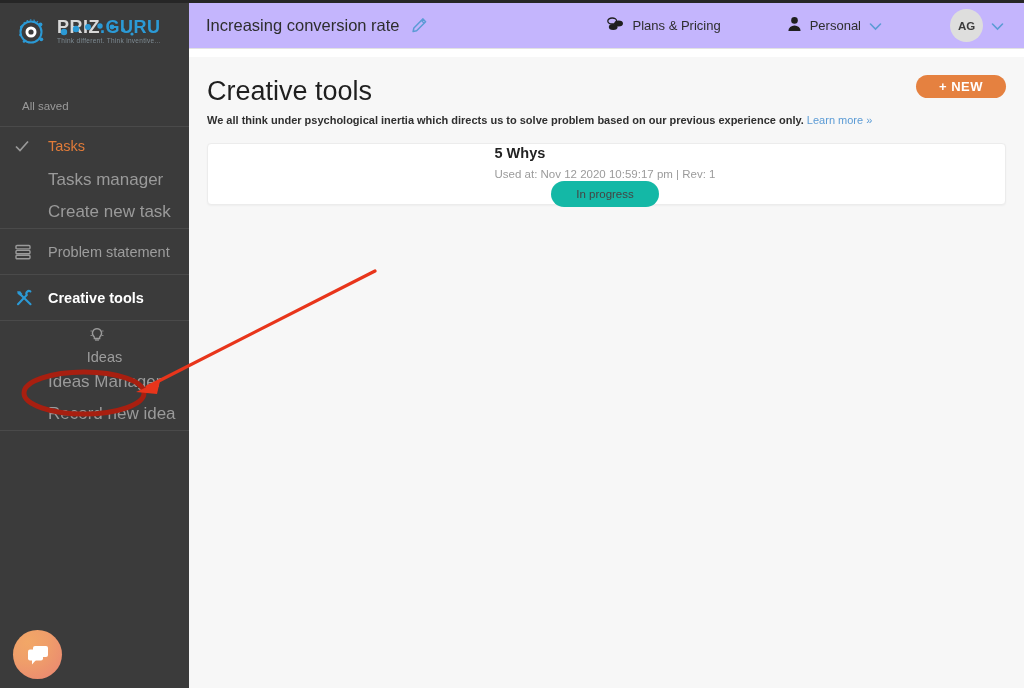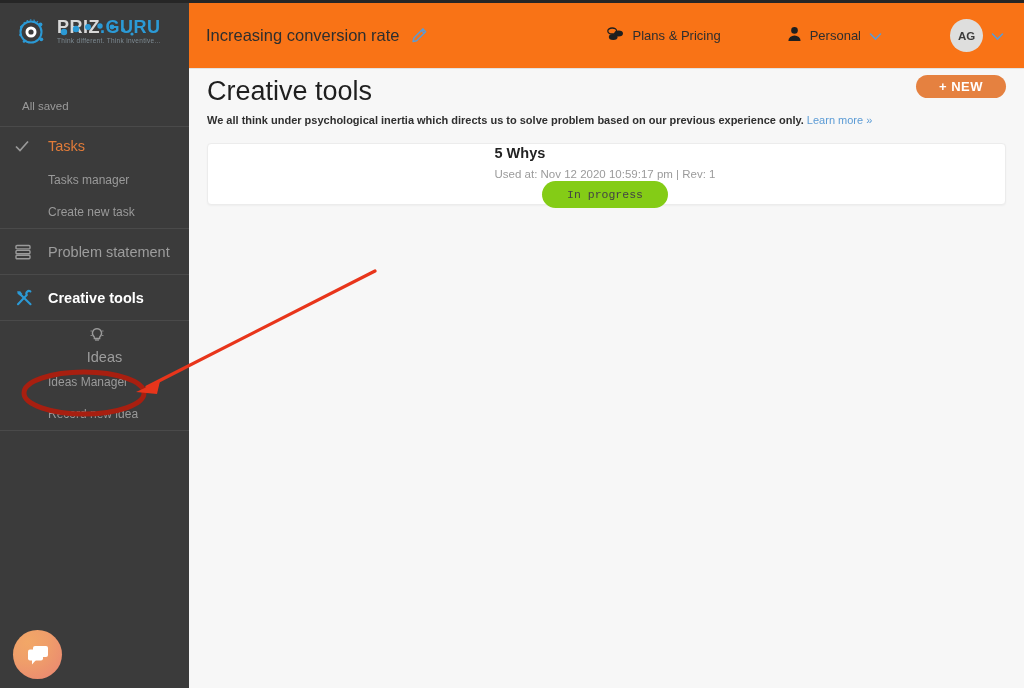--- a/index.html
+++ b/index.html
@@ -113,21 +113,21 @@
     color: #9d9d9d;
     margin-left: 6px;
   }
   .nav-label.active-orange { color: #e07b39; font-weight: normal; }
   .nav-label.active-white { color: #ffffff; font-weight: bold; }
 
   .nav-sub {
     height: 32px;
     line-height: 32px;
     padding-left: 48px;
-    font-size: 12px;
+    font-size: 17px;
     color: #9a9a9a;
     cursor: pointer;
     box-sizing: border-box;
   }
 
   
   .chatbtn {
     position: absolute;
     left: 13px;
     bottom: 9px;
@@ -141,22 +141,22 @@
     cursor: pointer;
     z-index: 31;
   }
 
   
   .header {
     position: absolute;
     top: 3px;
     left: 189px;
     width: 835px;
-    height: 66px;
-    background: #f97316;
+    height: 46px;
+    background: #c4b5fd;
     border-bottom: 1px solid #e2e2e2;
     box-sizing: border-box;
     display: flex;
     align-items: center;
     z-index: 15;
   }
   .proj-title {
     font-size: 16.5px;
     color: #2e2e2e;
     margin-left: 17px;
@@ -275,27 +275,26 @@
     color: #222222;
     line-height: 18px;
   }
   .card-meta {
     font-size: 11.5px;
     color: #9b9b9b;
     margin-top: 5px;
     line-height: 14px;
   }
   .badge {
-    background: #84cc16;
+    background: #14b8a6;
     color: #444444;
     font-size: 11.5px;
     border-radius: 14px;
     padding: 7px 25px;
     white-space: nowrap;
-    font-family: Liberation Mono, monospace;
   }
 
   
   .annot {
     position: absolute;
     top: 0; left: 0;
     width: 1024px;
     height: 688px;
     pointer-events: none;
     z-index: 35;

